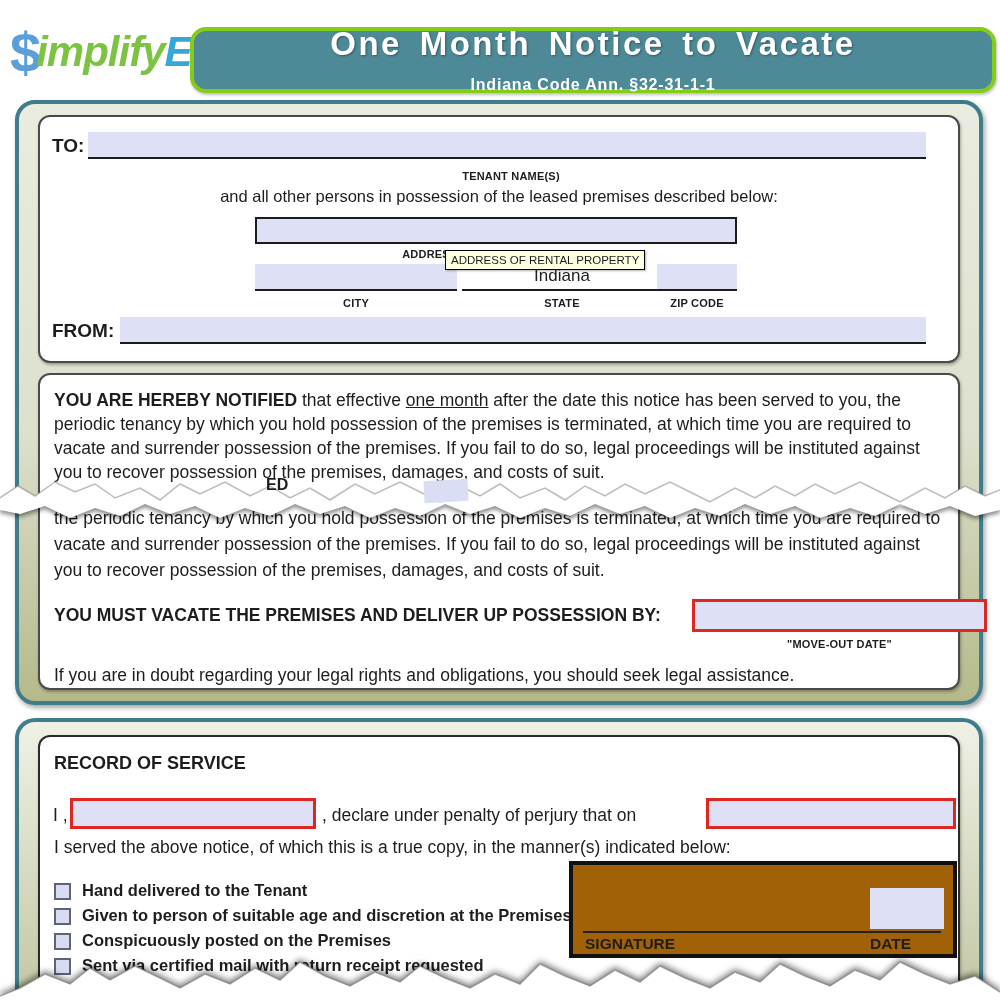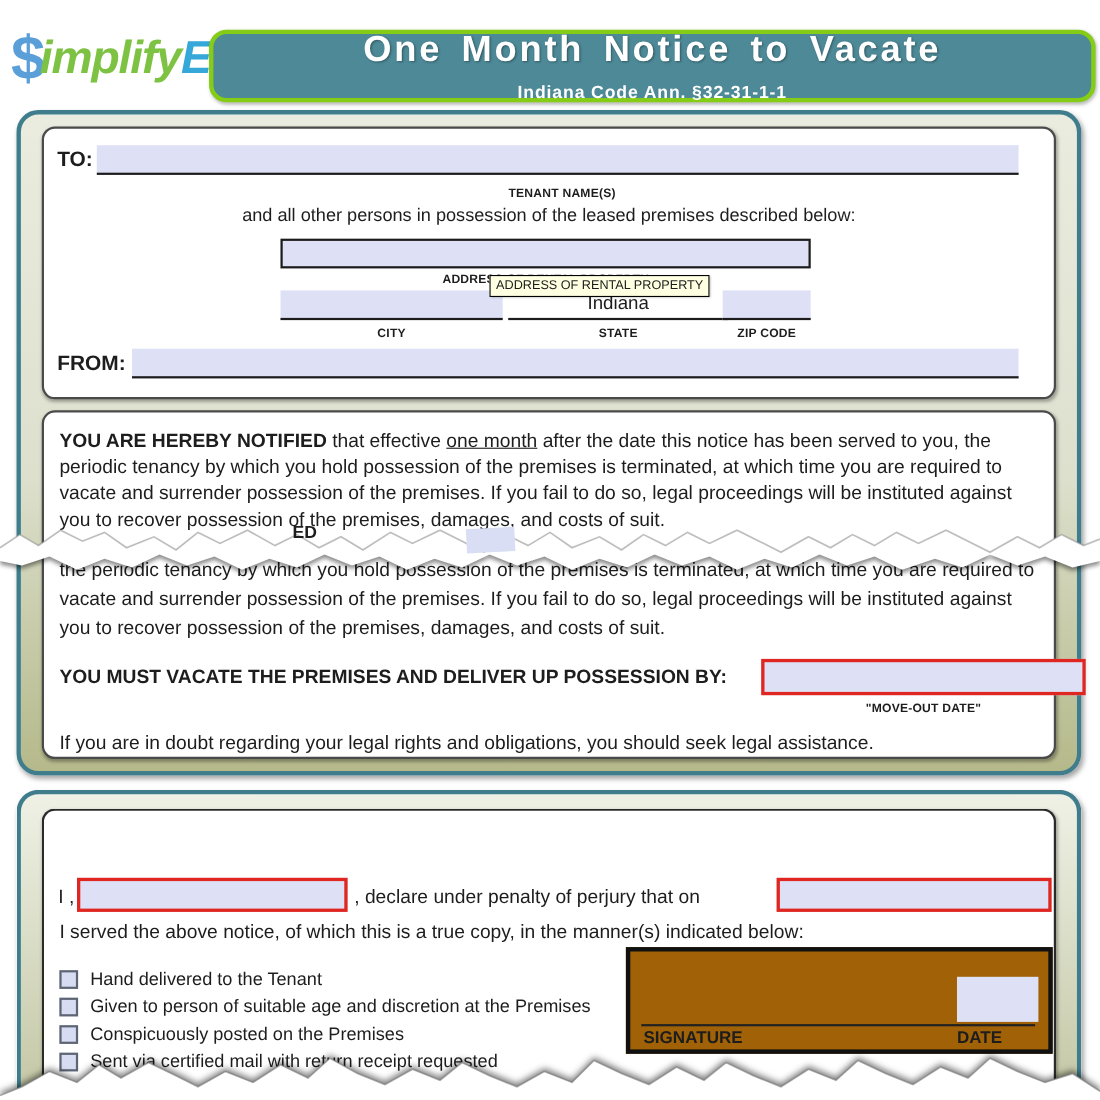--- a/index.html
+++ b/index.html
@@ -42,21 +42,21 @@
   .red-boxed      { background:#dee1f6; border:3px solid #e02620; }
   .lbl-big  { font-weight:bold; font-size:19px; }
   .lbl-sm   { font-weight:bold; font-size:11px; letter-spacing:0.2px; }
   .bodytext { font-size:17.5px; line-height:24px; }
   .abs { position:absolute; }
 
   .tooltip { position:absolute; background:#ffffe1; border:1px solid #000000; font-size:11.5px;
              padding:3px 5px; white-space:nowrap; box-shadow:1px 1px 2px rgba(0,0,0,0.3); z-index:3; }
 
   
-  .cbrow { position:absolute; left:14px; display:flex; align-items:center; gap:11px; height:20px; }
+  .cbrow { position:absolute; left:14px; display:flex; align-items:flex-end; gap:11px; height:20px;font-weight:bold; }
   .cb { width:17px; height:17px; background:#d7dcf3; border:2px solid #5d6472; flex:0 0 auto; }
   .cbrow .cb-label { font-size:16.5px; white-space:nowrap; }
 
   
   #sigbox { position:absolute; left:529px; top:124px; width:388px; height:97px;
             background:#a16207; border:4px solid #111111; }
   #sigline { position:absolute; left:10px; right:12px; top:66px; border-top:2px solid #222222; }
   #sigbox .lbl { position:absolute; top:70px; font-weight:bold; font-size:15.5px; }
   #dateinput { position:absolute; left:297px; top:23px; width:74px; height:41px; background:#dee1f6; }
 
@@ -117,20 +117,21 @@
     <span class="abs" style="left:14px; top:230px; font-weight:bold; font-size:17.5px;">YOU MUST VACATE THE PREMISES AND DELIVER UP POSSESSION BY:</span>
     <div class="abs red-boxed" style="left:652px; top:224px; width:295px; height:33px;"></div>
     <div class="abs lbl-sm" style="left:652px; top:263px; width:295px; text-align:center;">"MOVE-OUT DATE"</div>
 
     <div class="abs" style="left:14px; top:290px; font-size:17.5px;">If you are in doubt regarding your legal rights and obligations, you should seek legal assistance.</div>
   </div>
 
   <div class="frame" id="frame2"></div>
 
   <div class="whitebox" id="boxC">
+    <div class="abs" style="left:14px; top:16px; font-weight:bold; font-size:18px;">RECORD OF SERVICE</div>
 
     <span class="abs" style="left:13px; top:68px; font-size:17.5px;">I ,</span>
     <div class="abs red-boxed" style="left:30px; top:61px; width:246px; height:31px;"></div>
     <span class="abs" style="left:282px; top:68px; font-size:17.5px;">, declare under penalty of perjury that on</span>
     <div class="abs red-boxed" style="left:666px; top:61px; width:250px; height:31px;"></div>
     <div class="abs" style="left:14px; top:100px; font-size:17.5px;">I served the above notice, of which this is a true copy, in the manner(s) indicated below:</div>
 
     <div class="cbrow" style="top:143px;">
       <span class="cb"></span>
       <span class="cb-label">Hand delivered to the Tenant</span>

